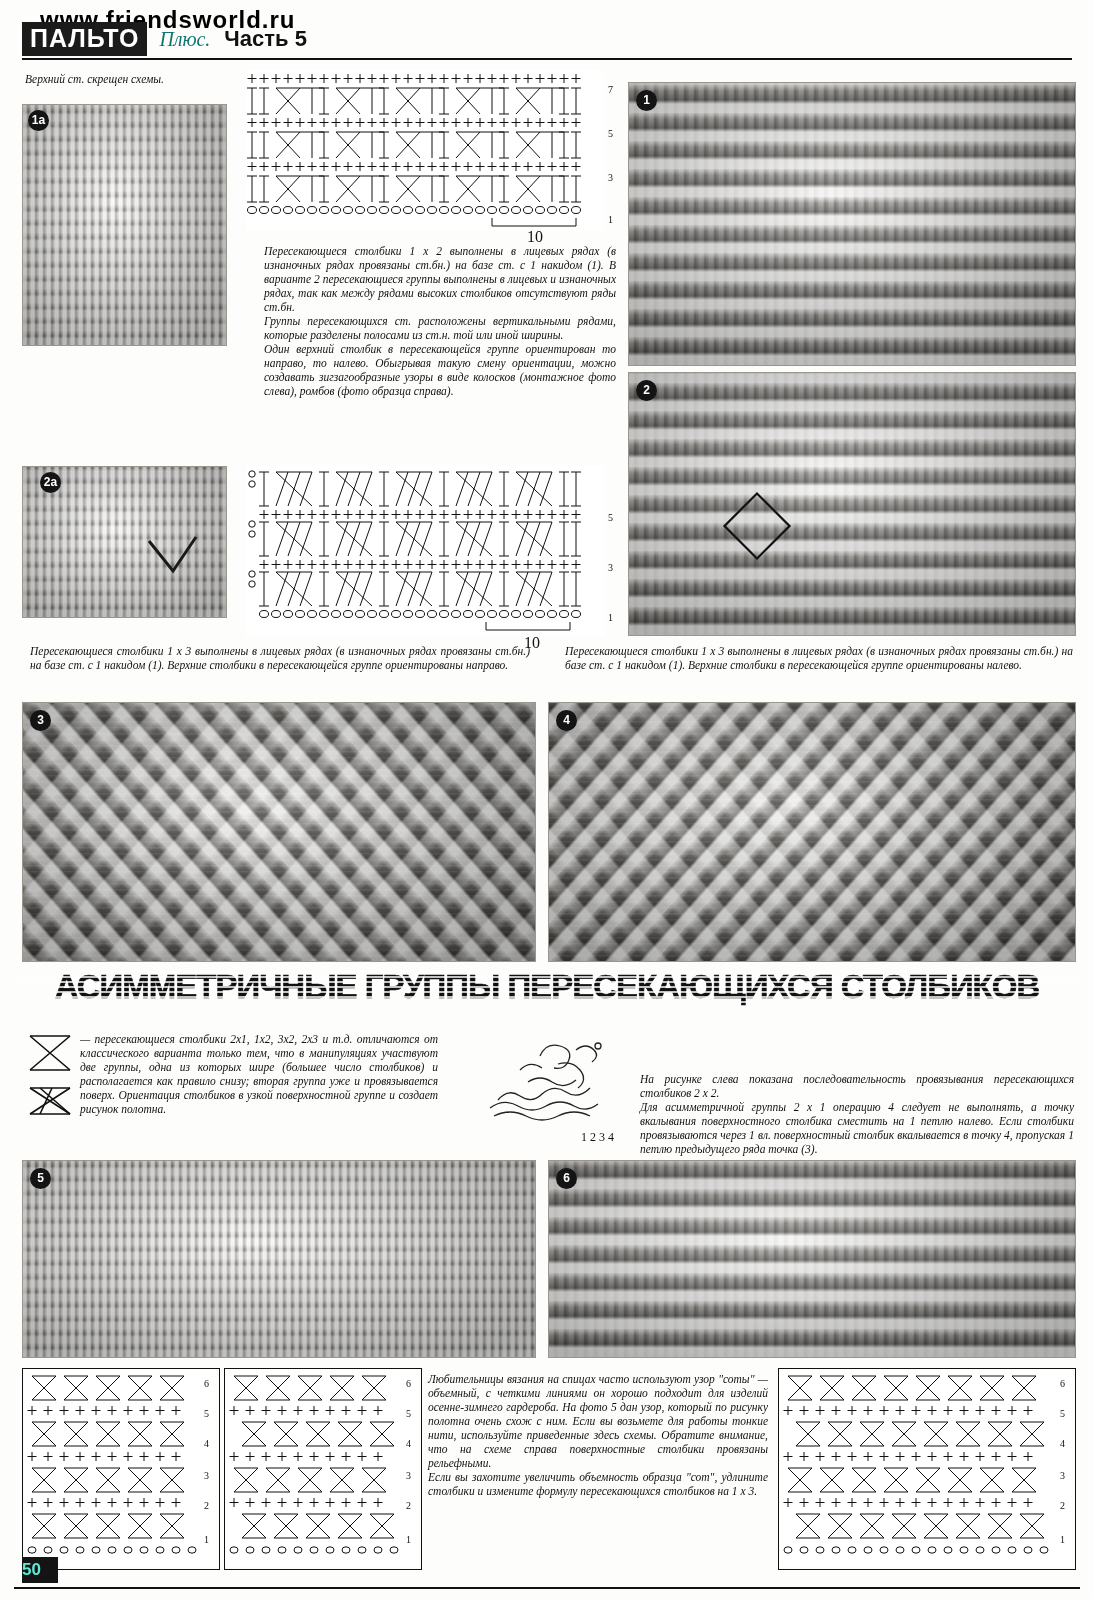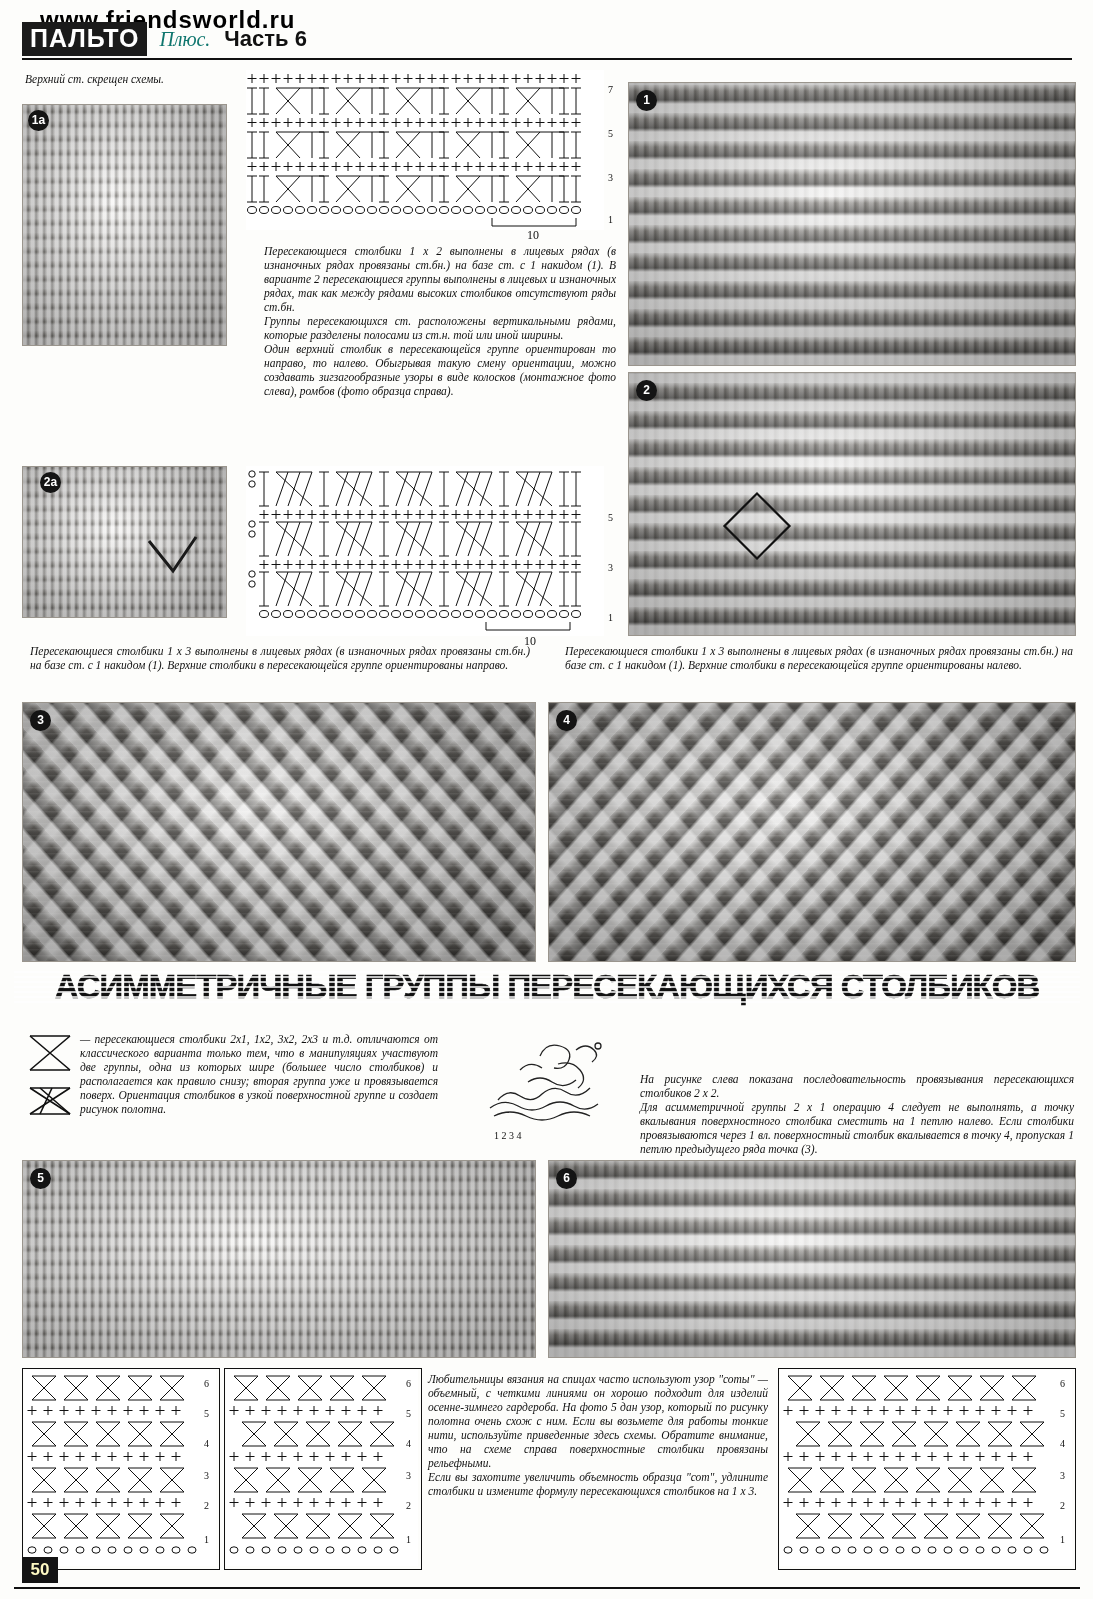--- a/index.html
+++ b/index.html
@@ -82,57 +82,57 @@
   .ph-badge{
     position:absolute;left:6px;top:6px;width:21px;height:21px;border-radius:50%;
     background:#141414;color:#fff;font-family:"Liberation Sans",sans-serif;
     font-size:12px;font-weight:bold;line-height:21px;text-align:center;z-index:4;
   }
 
   
   .chart{position:absolute;background:#fff;}
   .chart svg{display:block;}
   .rownums{position:absolute;font-family:"Liberation Serif",serif;font-size:10px;color:#111;}
-  .widthlbl{position:absolute;font-family:"Liberation Serif",serif;font-size:12px;color:#111;}
+  .widthlbl{position:absolute;font-family:"Liberation Serif",serif;font-size:16px;color:#111;}
 
   
   .banner{
     position:absolute;left:14px;top:968px;width:1066px;height:38px;
   }
   .banner-txt{
     font-family:"Liberation Sans",sans-serif;font-weight:bold;
     font-size:33px;letter-spacing:-1px;color:#111;
     text-align:center;line-height:38px;white-space:nowrap;
     -webkit-text-stroke:0.6px #111;
   }
   .banner-stripes{
     position:absolute;inset:0;
     background:repeating-linear-gradient(0deg, rgba(255,255,255,0) 0 3px, rgba(255,255,255,.75) 3px 5px);
     pointer-events:none;
   }
 
   .pagenum{
     position:absolute;left:22px;bottom:16px;width:36px;height:26px;background:#141414;
-    color:#fef9c3;font-family:"Liberation Sans",sans-serif;font-weight:bold;font-size:17px;
-    line-height:26px;text-align:center;
+    color:#5eead4;font-family:"Liberation Sans",sans-serif;font-weight:bold;font-size:17px;
+    line-height:26px;text-align:left;
   }
   .bottomrule{position:absolute;left:14px;bottom:10px;width:1066px;height:2px;background:#111;}
   .framebox{position:absolute;border:1px solid #111;}
 </style>
 </head>
 <body>
 
 <div class="page">
 
   <div class="watermark">www.friendsworld.ru</div>
 
   <div class="hdr">
     <span class="hdr-title">ПАЛЬТО</span>
     <span class="hdr-script">Плюс.</span>
-    <span class="hdr-part">Часть 6</span>
+    <span class="hdr-part">Часть 5</span>
   </div>
   <div class="hdr-rule"></div>
 
   <div class="cap" style="position:absolute;left:25px;top:72px;width:195px;">Верхний ст. скрещен схемы.</div>
 
   <div class="photo fine" id="p1a" style="left:22px;top:104px;width:203px;height:240px;">
     <div class="tex"></div>
     <div class="vign"></div>
   </div>
   <div class="ph-badge" style="left:28px;top:110px;">1а</div>
@@ -605,21 +605,21 @@
       <path d="M10 78 q14 -10 28 -2 q14 8 28 0 q14 -8 28 0 q12 7 24 -2"></path>
       <path d="M14 86 q16 -8 32 0 q16 8 32 0 q16 -8 32 0"></path>
       <path d="M60 26 q6 -14 20 -10 q14 4 8 16 q-4 8 -14 6"></path>
       <path d="M78 34 q14 -4 22 6 q8 10 -2 18"></path>
       <path d="M96 20 q10 -8 18 0 q6 6 -2 12"></path>
       <path d="M40 40 q10 -10 22 -2"></path>
       <path d="M48 52 q12 -8 24 0 q12 8 24 -2"></path>
       <circle cx="118" cy="16" r="3"></circle>
     </g>
   </svg>
-  <div class="cap" style="position:absolute;left:494px;top:1130px;width:120px;text-align:left;font-style:normal;font-size:10px;">1 2 3 4</div>
+  <div class="cap" style="position:absolute;left:494px;top:1130px;width:120px;text-align:right;font-style:normal;font-size:12px;">1 2 3 4</div>
 
   <div class="cap" style="position:absolute;left:640px;top:1032px;width:434px;white-space:pre-line;margin-top:40px;">На рисунке слева показана последовательность провязывания пересекающихся столбиков 2 х 2.
 Для асимметричной группы 2 х 1 операцию 4 следует не выполнять, а точку вкалывания поверхностного столбика сместить на 1 петлю налево. Если столбики провязываются через 1 вл. поверхностный столбик вкалывается в точку 4, пропуская 1 петлю предыдущего ряда точка (3).</div>
 
   <div class="photo fine" style="left:22px;top:1160px;width:512px;height:196px;">
     <div class="tex"></div>
     <div class="vign"></div>
   </div>
   <div class="ph-badge" style="left:30px;top:1168px;">5</div>
 

